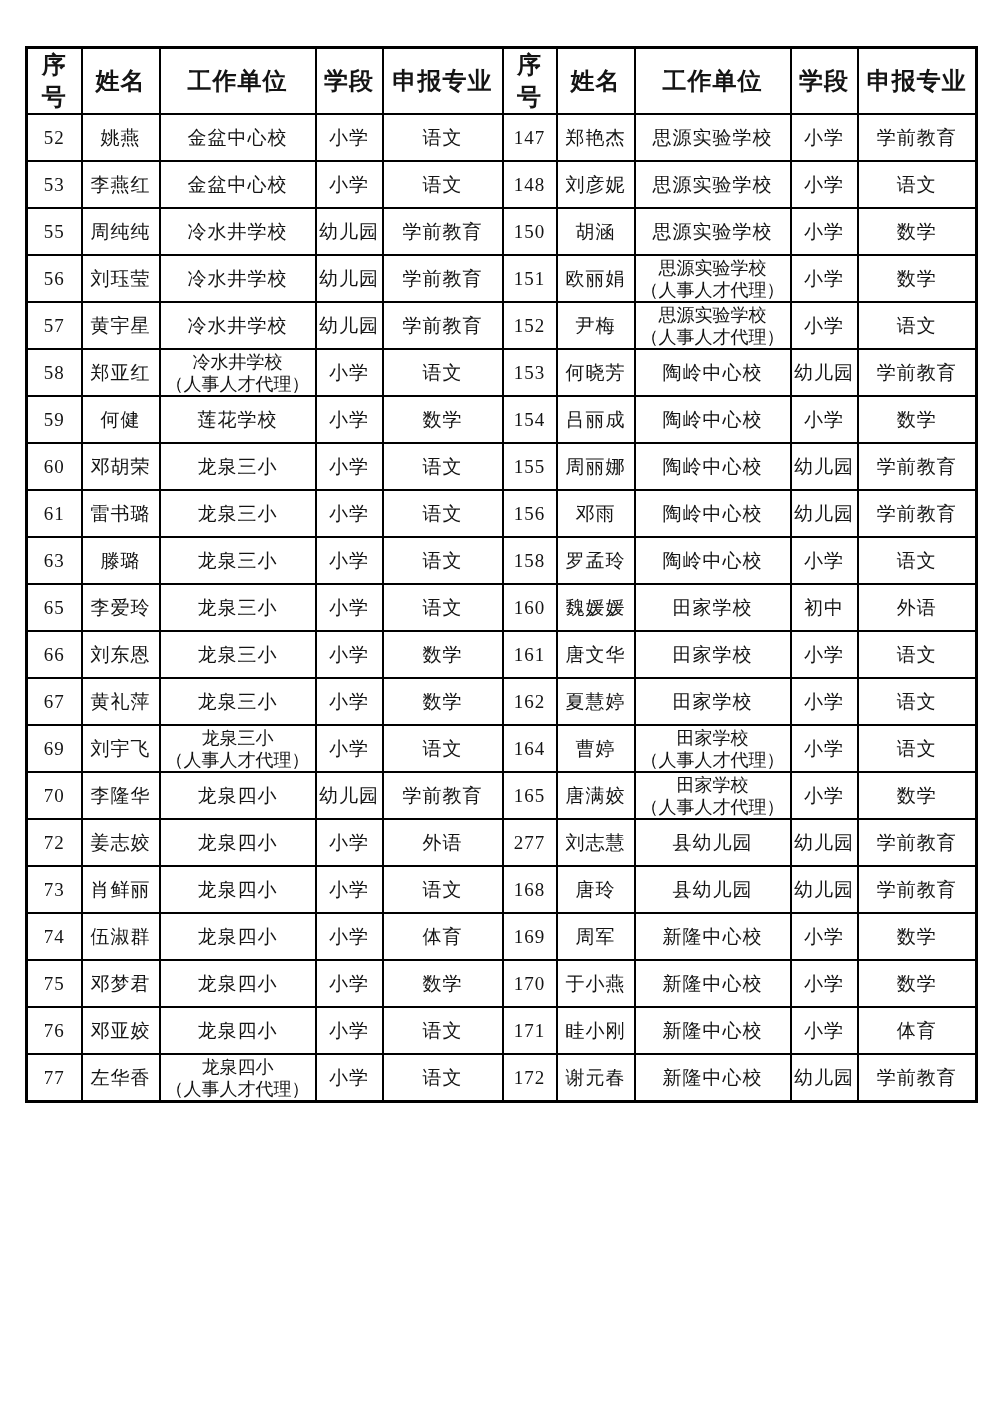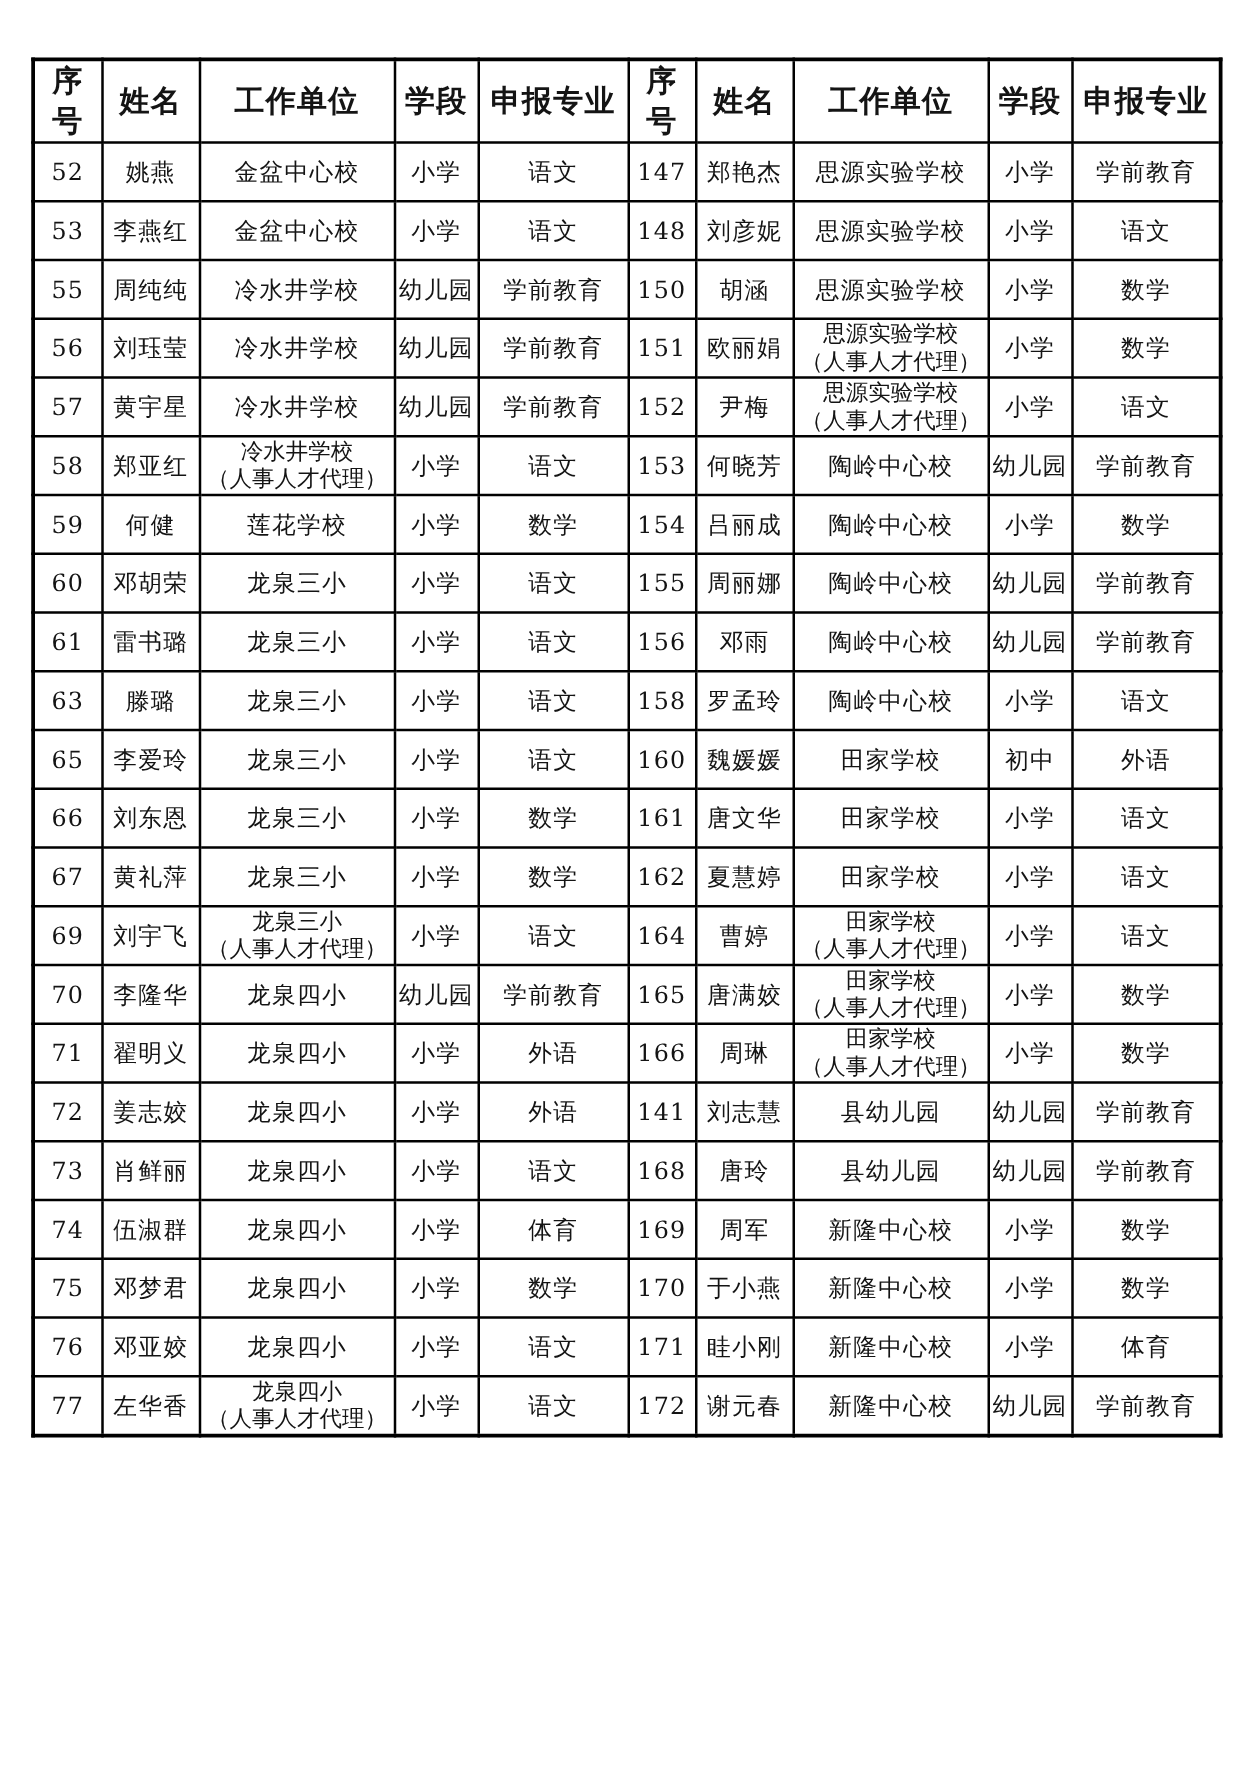--- a/index.html
+++ b/index.html
@@ -44,20 +44,21 @@
     letter-spacing: 1px;
   }
   table.roster td {
     font-size: 19px;
     height: 45px;
     letter-spacing: 1px;
   }
   td.seq {
     letter-spacing: 0;
     font-size: 18px;
+    font-family: Liberation Serif, serif;
   }
   .u {
     line-height: 22px;
     font-size: 18px;
     letter-spacing: 0;
   }
 </style>
 </head>
 <body>
 
@@ -282,41 +283,26 @@
           <td class="seq">165</td>
           <td>唐满姣</td>
           <td>
             <div class="u">田家学校</div>
             <div class="u">（人事人才代理）</div>
           </td>
           <td>小学</td>
           <td>数学</td>
         </tr>
         <tr>
-          <td class="seq">71</td>
-          <td>翟明义</td>
-          <td>龙泉四小</td>
-          <td>小学</td>
-          <td>外语</td>
-          <td class="seq">166</td>
-          <td>周琳</td>
-          <td>
-            <div class="u">田家学校</div>
-            <div class="u">（人事人才代理）</div>
-          </td>
-          <td>小学</td>
-          <td>数学</td>
-        </tr>
-        <tr>
           <td class="seq">72</td>
           <td>姜志姣</td>
           <td>龙泉四小</td>
           <td>小学</td>
           <td>外语</td>
-          <td class="seq">141</td>
+          <td class="seq">277</td>
           <td>刘志慧</td>
           <td>县幼儿园</td>
           <td>幼儿园</td>
           <td>学前教育</td>
         </tr>
         <tr>
           <td class="seq">73</td>
           <td>肖鲜丽</td>
           <td>龙泉四小</td>
           <td>小学</td>

